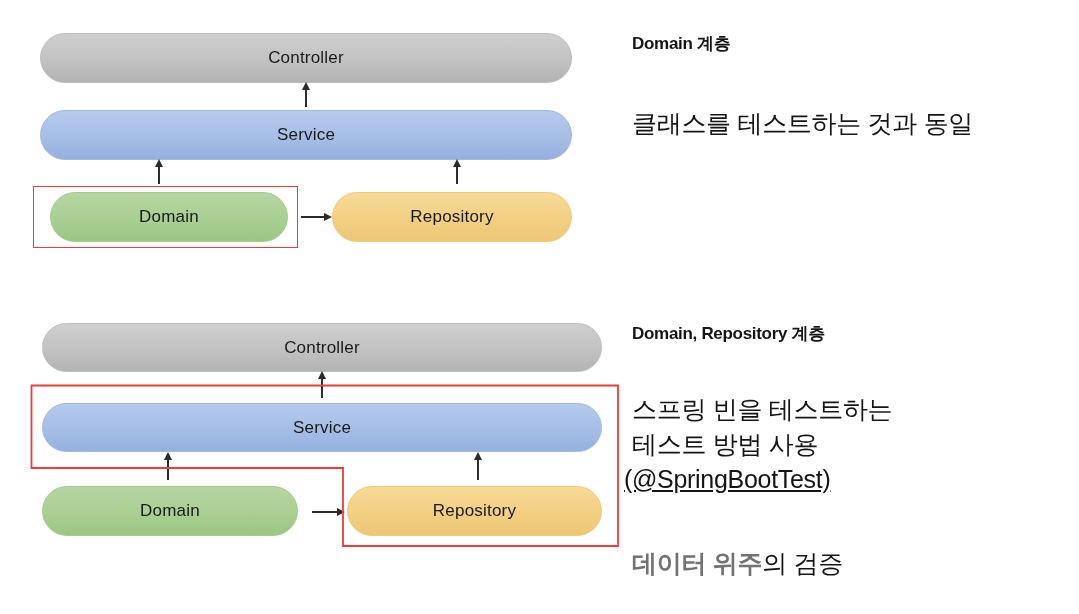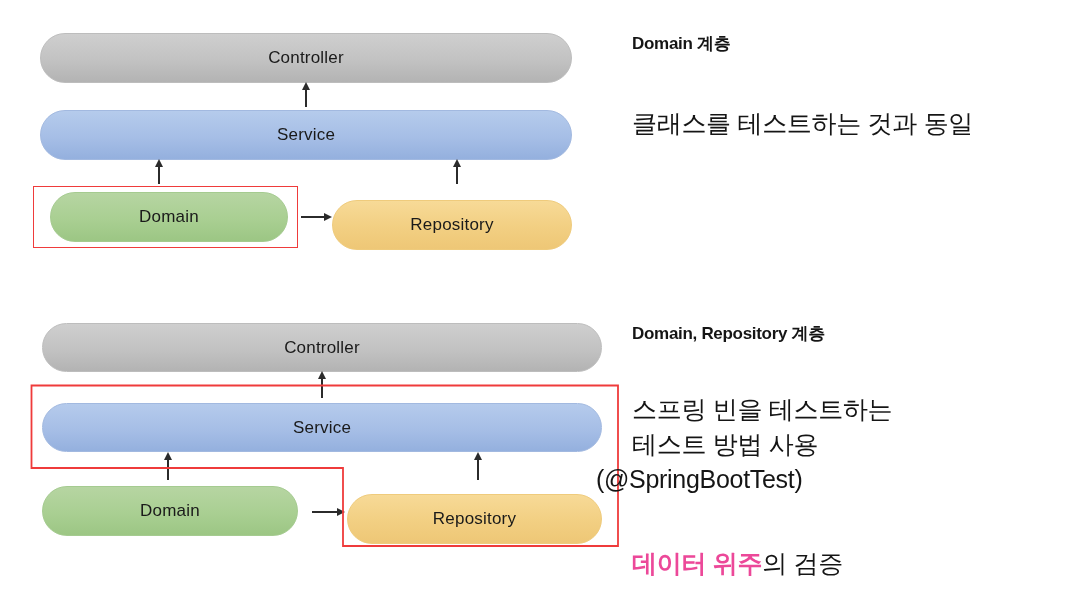--- a/index.html
+++ b/index.html
@@ -32,21 +32,20 @@
     border:1px solid #a2b9e0;
   }
   .node.green{
     background:linear-gradient(180deg,#b6d5a2 0%,#a9cf92 55%,#9cc684 100%);
     border:1px solid #a5cb90;
     justify-content:center;
   }
   .node.orange{
     background:linear-gradient(180deg,#f7da97 0%,#f2cf82 55%,#eec776 100%);
     border:1px solid #efcb7c;
-    margin-top:8px;
   }
 
   
   .arrow-v{position:absolute;width:2px;background:#2b2b2b;}
   .arrow-v::after{
     content:"";position:absolute;left:-3px;top:-6px;
     border-left:4px solid transparent;
     border-right:4px solid transparent;
     border-bottom:8px solid #2b2b2b;
   }
@@ -65,21 +64,21 @@
     box-sizing:border-box;
     background:transparent;
   }
   .hl-l{position:absolute;}
   .hl-l svg{display:block;}
 
   
   .txt{position:absolute;color:#151515;white-space:pre;}
   .heading{font-weight:bold;font-size:17px;letter-spacing:-.3px;}
   .body{font-size:25px;line-height:34px;letter-spacing:-.3px;}
-  .accent{color:#ec4899;font-weight:bold;}
+  .accent{color:#737373;font-weight:bold;}
 </style>
 </head>
 <body>
 
 <div class="canvas">
 
   <div>
 
     <div class="node gray" style="left:40px;top:33px;width:532px;height:50px;">
       <span>Controller</span>
@@ -142,18 +141,18 @@
   <div>
     <div class="txt heading" style="left:632px;top:32px;">Domain 계층</div>
     <div class="txt body" style="left:632px;top:106px;">클래스를 테스트하는 것과 동일</div>
   </div>
 
   <div>
     <div class="txt heading" style="left:632px;top:322px;">Domain, Repository 계층</div>
 
     <div class="txt body" style="left:632px;top:392px;">스프링 빈을 테스트하는</div>
     <div class="txt body" style="left:632px;top:427px;">테스트 방법 사용</div>
-    <div class="txt body" style="left:596px;top:462px;">(@SpringBootTest)</div>
+    <div class="txt body" style="left:624px;top:462px;text-decoration:underline;">(@SpringBootTest)</div>
 
     <div class="txt body" style="left:632px;top:546px;"><span class="accent">데이터 위주</span><span>의 검증</span></div>
   </div>
 
 </div>
 
 </body></html>

